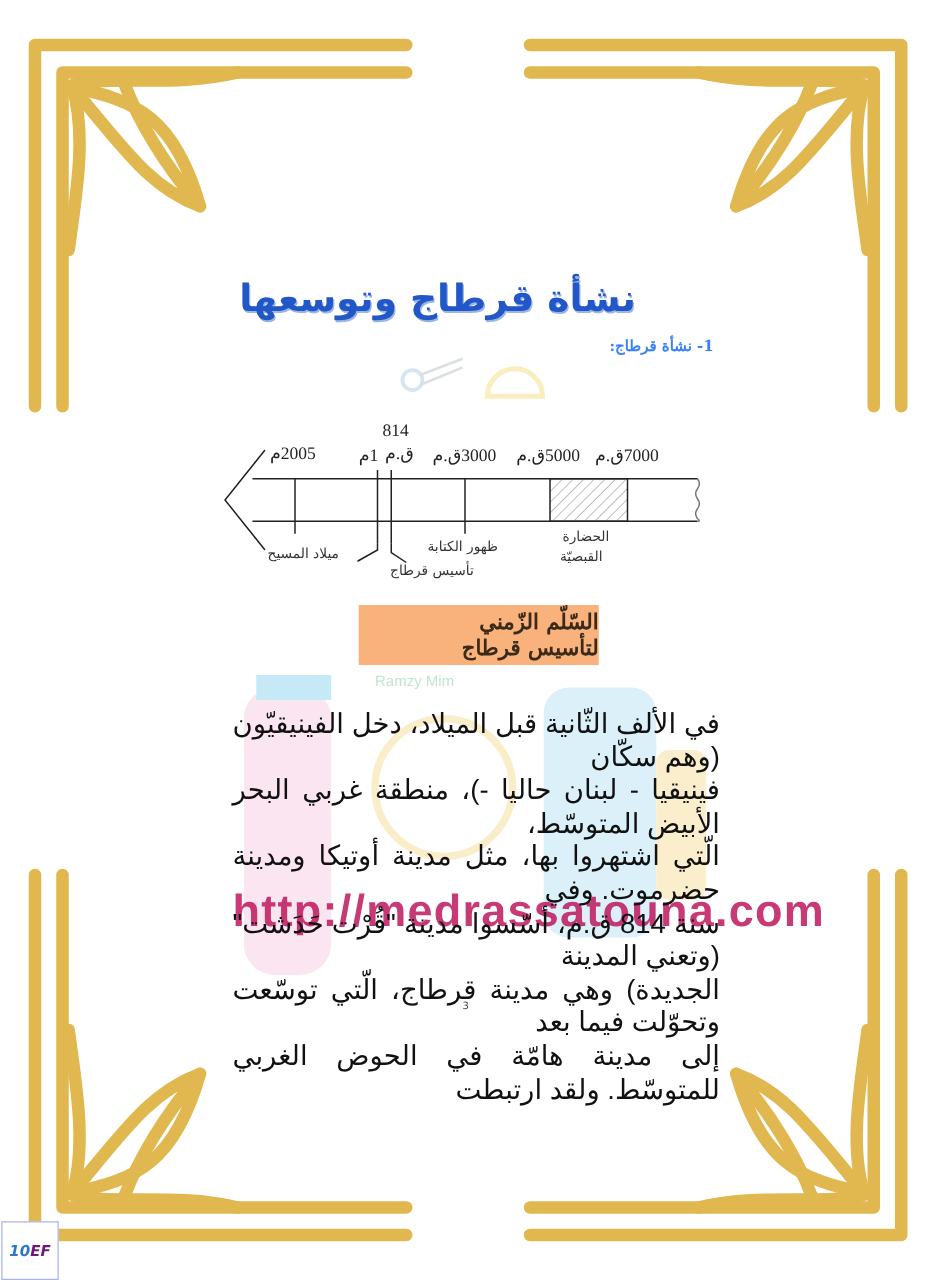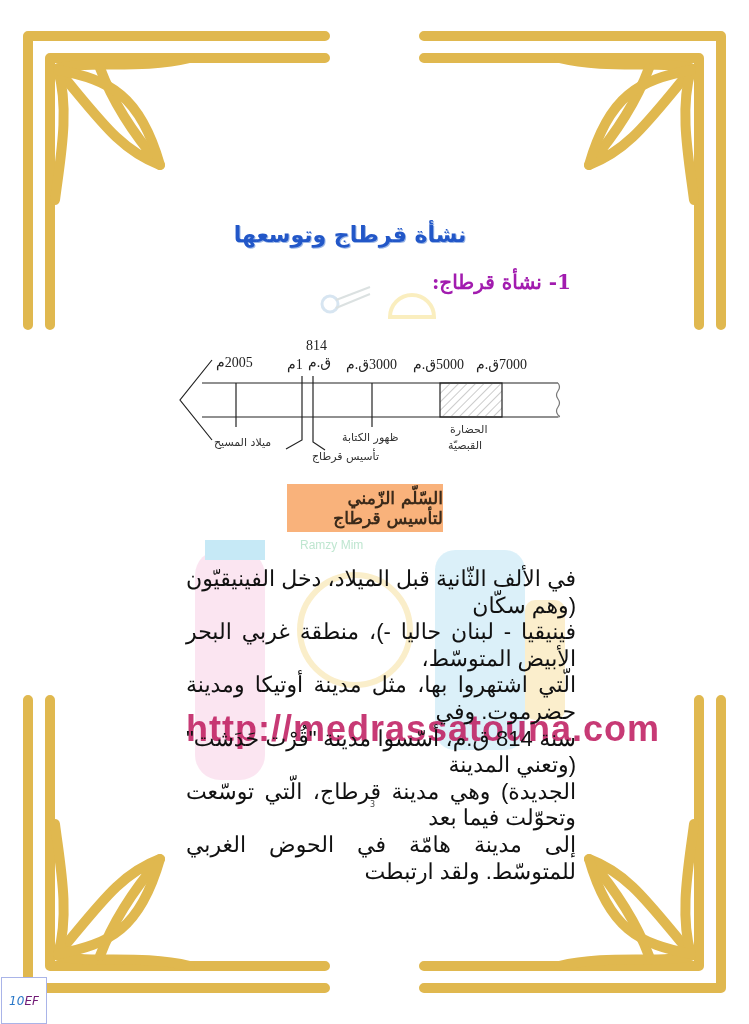--- a/index.html
+++ b/index.html
@@ -1,32 +1,32 @@
 <!DOCTYPE html>
 <html><head>
 <meta charset="utf-8">
 <style>
   html, body { margin:0; padding:0; }
   body { width:749px; height:1024px; background:#ffffff; position:relative; overflow:hidden; font-family:"DejaVu Sans", sans-serif; }
   .frame { position:absolute; left:0; top:0; width:749px; height:1024px; }
-  .title { position:absolute; left:150px; top:222px; width:400px; text-align:center; direction:rtl; font-family:"DejaVu Sans", sans-serif; font-weight:bold; font-size:22px; color:#2257C8; text-shadow:1px 1px 0 #9bb6e6; }
-  .subtitle { position:absolute; right:178px; top:270px; direction:rtl; font-family:"DejaVu Serif", serif; font-weight:bold; font-size:20px; color:#a21caf; }
+  .title { position:absolute; left:150px; top:222px; width:400px; text-align:center; direction:rtl; font-family:"DejaVu Sans", sans-serif; font-weight:bold; font-size:30px; color:#2257C8; text-shadow:1px 1px 0 #9bb6e6; }
+  .subtitle { position:absolute; right:178px; top:270px; direction:rtl; font-family:"DejaVu Serif", serif; font-weight:bold; font-size:12px; color:#3b82f6; }
   .timeline { position:absolute; left:170px; top:332px; width:410px; height:150px; }
   .tl-label { position:absolute; font-family:"Liberation Serif", serif; font-size:14px; color:#222; white-space:nowrap; direction:rtl; }
   .tl-caption { position:absolute; font-family:"DejaVu Sans", sans-serif; font-size:11px; color:#333; white-space:nowrap; direction:rtl; }
-  .banner { position:absolute; left:287px; top:484px; width:156px; height:48px; background:#F9B27B; display:flex; align-items:center; justify-content:center; }
+  .banner { position:absolute; left:287px; top:484px; width:156px; height:48px; background:#F9B27B; display:flex; align-items:center; justify-content:center;padding-left:36px; }
   .banner span { direction:rtl; font-family:"DejaVu Serif", serif; font-weight:bold; font-size:17px; color:#3b2a1a; }
   .watermark-ramzy { position:absolute; left:300px; top:538px; font-family:Liberation Sans, sans-serif; font-size:12px; color:#bfe6d0; }
   .watermark-url { position:absolute; left:186px; top:708px; font-family:"Liberation Sans", sans-serif; font-size:36px; font-weight:bold; color:#be185d; opacity:0.85; letter-spacing:1px; }
   .bg-deco { position:absolute; opacity:0.35; }
   .body-text { position:absolute; left:186px; top:566px; width:390px; direction:rtl; text-align:justify; text-align-last:right; font-family:"Liberation Sans", sans-serif; font-size:22px; line-height:26.6px; color:#111; }
   .body-text p { margin:0; }
   .page-num { position:absolute; left:370px; top:800px; font-family:"DejaVu Sans", sans-serif; font-size:8px; color:#444; }
   .logo { position:absolute; left:1px; top:977px; width:44px; height:45px; border:1px solid #a9b4e8; background:#fff; display:flex; align-items:center; justify-content:center; }
-  .logo span { font-family:"DejaVu Sans", sans-serif; font-weight:normal; font-style:italic; font-size:12px; }
+  .logo span { font-family:"DejaVu Sans", sans-serif; font-weight:bold; font-style:italic; font-size:12px; }
 </style>
 </head>
 <body>
 
 <svg class="frame" viewBox="0 0 749 1024" xmlns="http://www.w3.org/2000/svg">
   <g fill="none" stroke="#E0B84F" stroke-width="10" stroke-linecap="round" stroke-linejoin="round">
 
     <g>
       <path d="M28,325 L28,36 L325,36"></path>
       <path d="M50,325 L50,58 L325,58"></path>

